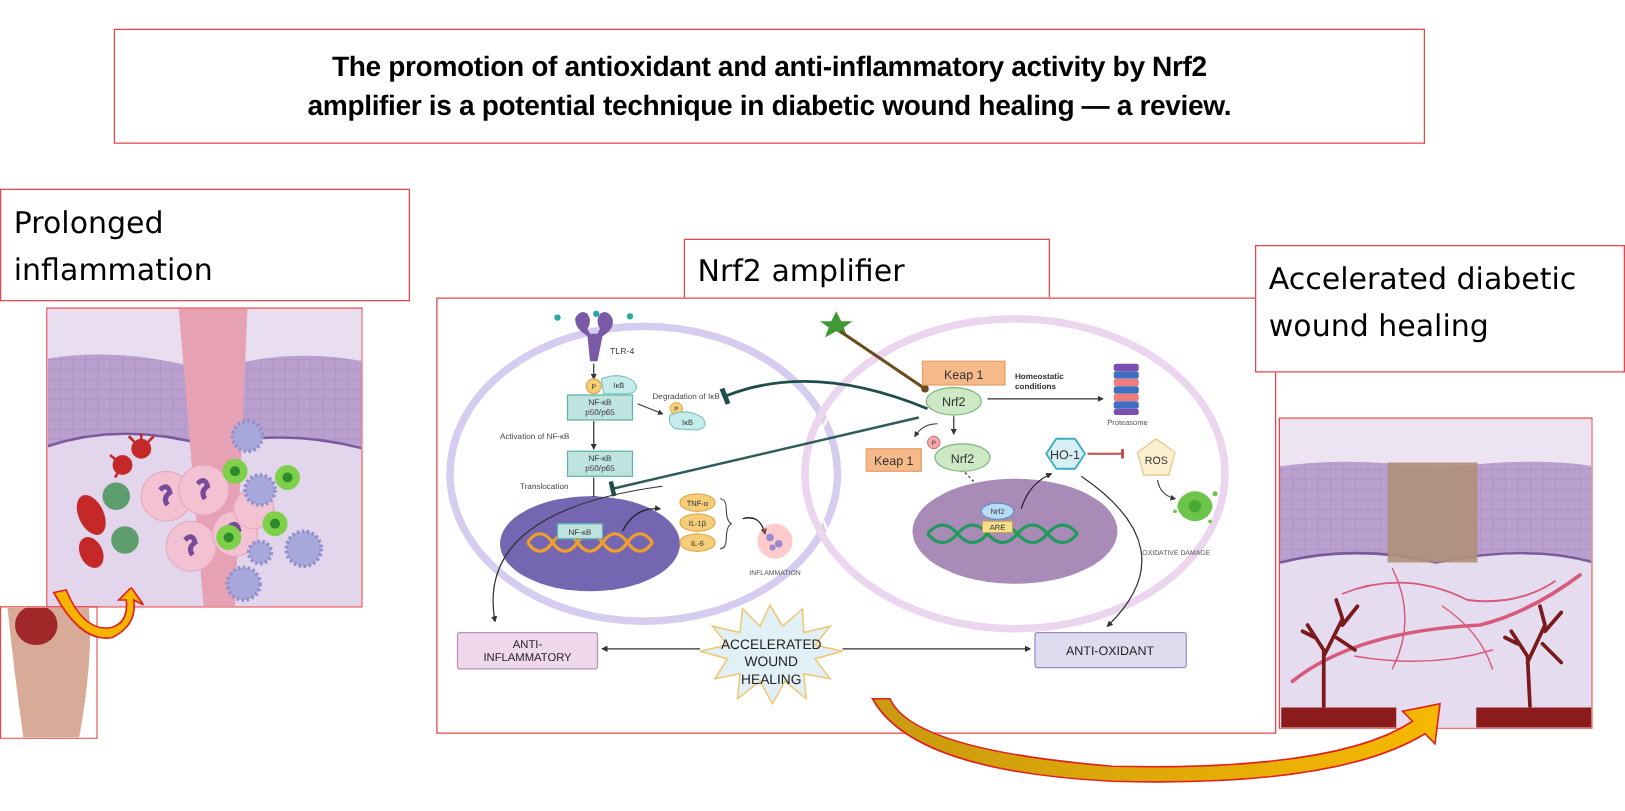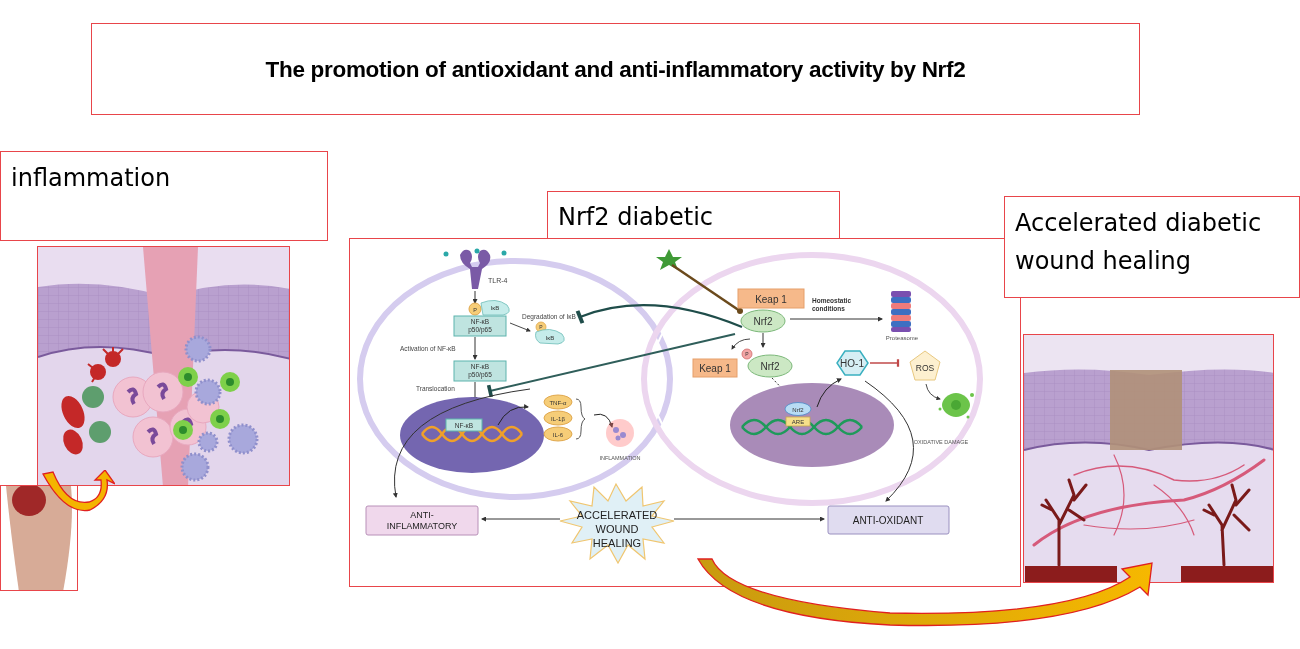--- a/index.html
+++ b/index.html
@@ -14,23 +14,25 @@
   .leg-img { left: 0; top: 485px; width: 78px; height: 106px; overflow: hidden; border: 1.5px solid #e8454a; }
   .panel-center { left: 349px; top: 238px; width: 672px; height: 349px; }
   .panel-right-img { left: 1023px; top: 334px; width: 251px; height: 249px; overflow: hidden; }
   svg text { font-family: "Liberation Sans", sans-serif; }
 </style>
 </head>
 <body>
 
 <div class="abs redbox title-box">
   <div class="title-line">The promotion of antioxidant and anti-inflammatory activity by  Nrf2</div>
+  <div class="title-line">amplifier is a potential technique in diabetic wound healing — a review.</div>
 </div>
 
 <div class="abs redbox label-box" style="left:0;top:151px;width:328px;height:90px;padding-top:7px;">
+  <div>Prolonged</div>
   <div>inflammation</div>
 </div>
 
 <div class="abs redbox panel-left-img">
   <svg width="253" height="240" viewBox="0 0 253 240">
     <defs>
       <pattern id="cellsL" width="10" height="8" patternUnits="userSpaceOnUse">
         <rect width="10" height="8" fill="#b9a0cf"></rect>
         <path d="M0 0 H10 M0 0 V8" stroke="#a88cc2" stroke-width="0.8"></path>
       </pattern>
@@ -91,21 +93,21 @@
     <path d="M5 0 L70 0 Q74 40 62 106 L18 106 Q10 50 5 0 Z" fill="#d7ab97"></path>
     <ellipse cx="28" cy="14" rx="17" ry="16" fill="#a02828"></ellipse>
   </svg>
 </div>
 
 <svg class="abs" style="left:35px;top:470px;" width="80" height="60" viewBox="0 0 80 60">
   <path d="M8 4 Q30 45 55 40 Q75 30 72 10 L80 14 L70 0 L60 10 L66 10 Q68 28 54 32 Q32 36 18 2 Z" fill="#f4b400" stroke="#e02020" stroke-width="1.3"></path>
 </svg>
 
 <div class="abs redbox label-box" style="left:547px;top:191px;width:293px;height:51px;padding-top:6px;">
-  <div>Nrf2 diabetic</div>
+  <div>Nrf2 amplifier</div>
 </div>
 
 <div class="abs redbox panel-center">
   <svg width="672" height="349" viewBox="0 0 672 349">
     <defs>
       <marker id="ar" viewBox="0 0 10 10" refX="8" refY="5" markerWidth="5" markerHeight="5" orient="auto">
         <path d="M0 0 L10 5 L0 10 Z" fill="#333"></path>
       </marker>
       <marker id="tbar" viewBox="0 0 10 10" refX="5" refY="5" markerWidth="6" markerHeight="10" orient="auto">
         <path d="M5 0 L5 10" stroke="#1f4d4a" stroke-width="3"></path>

